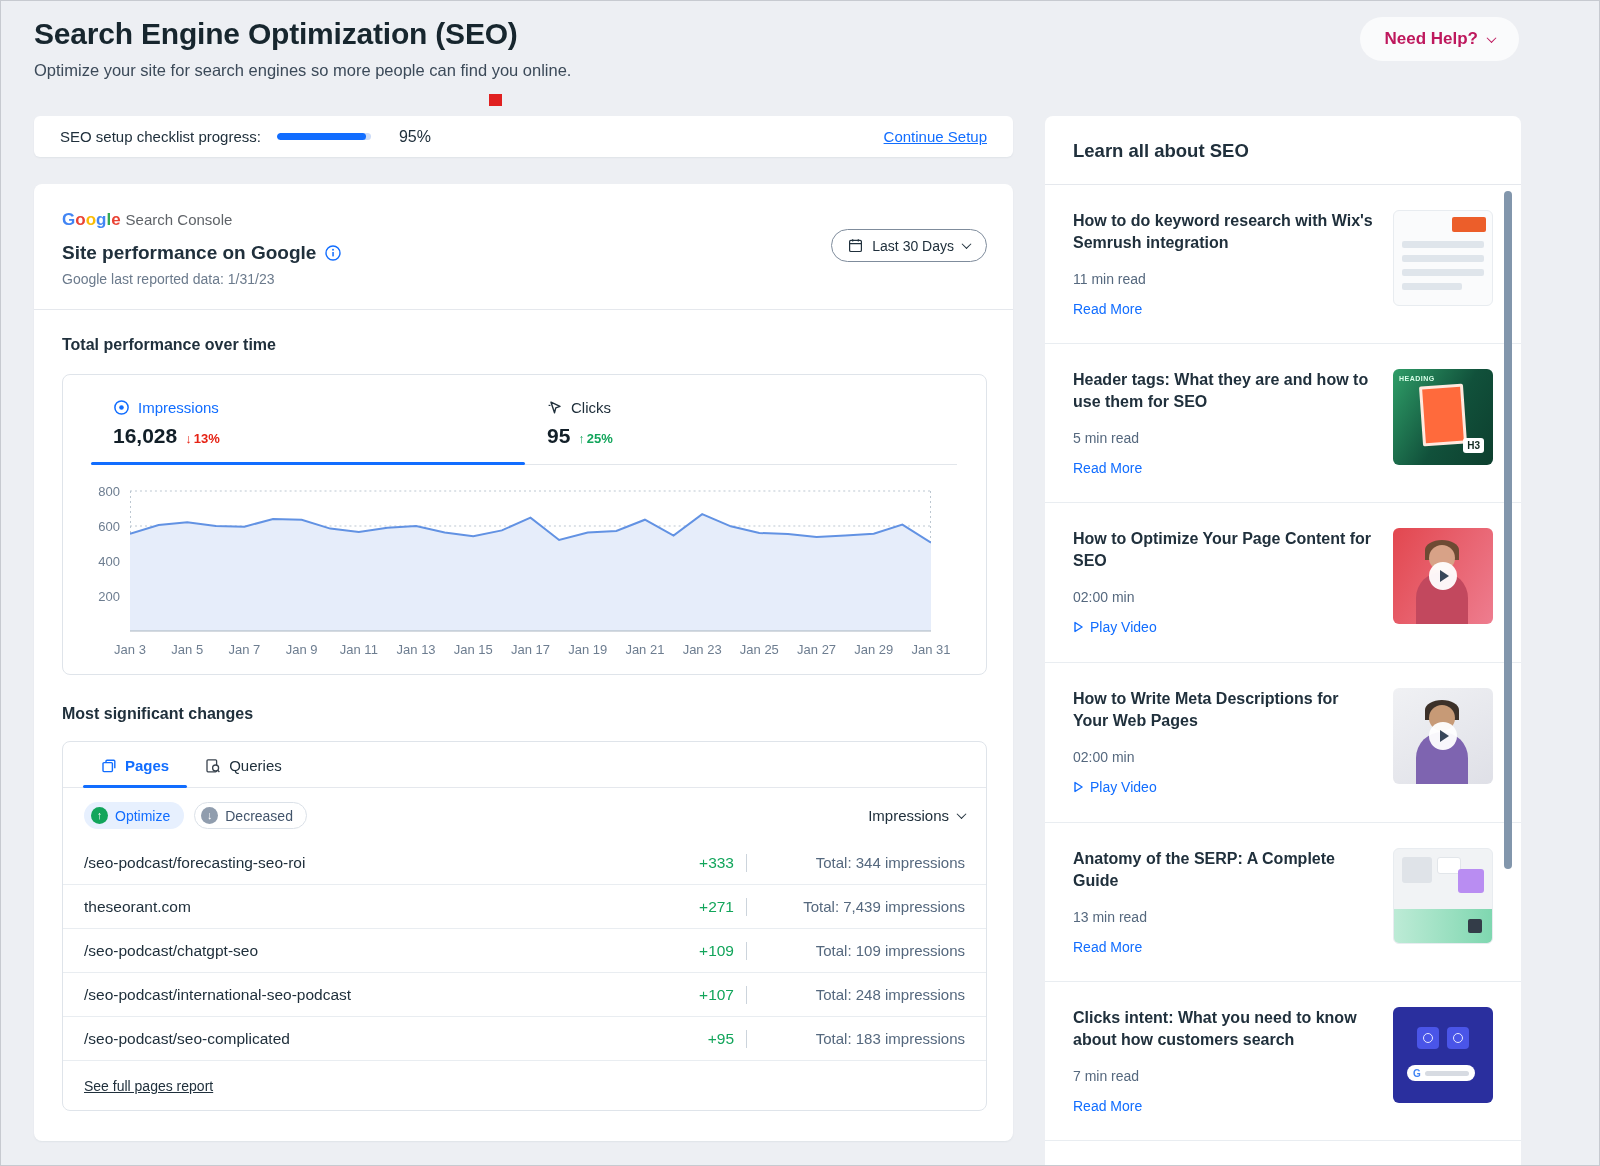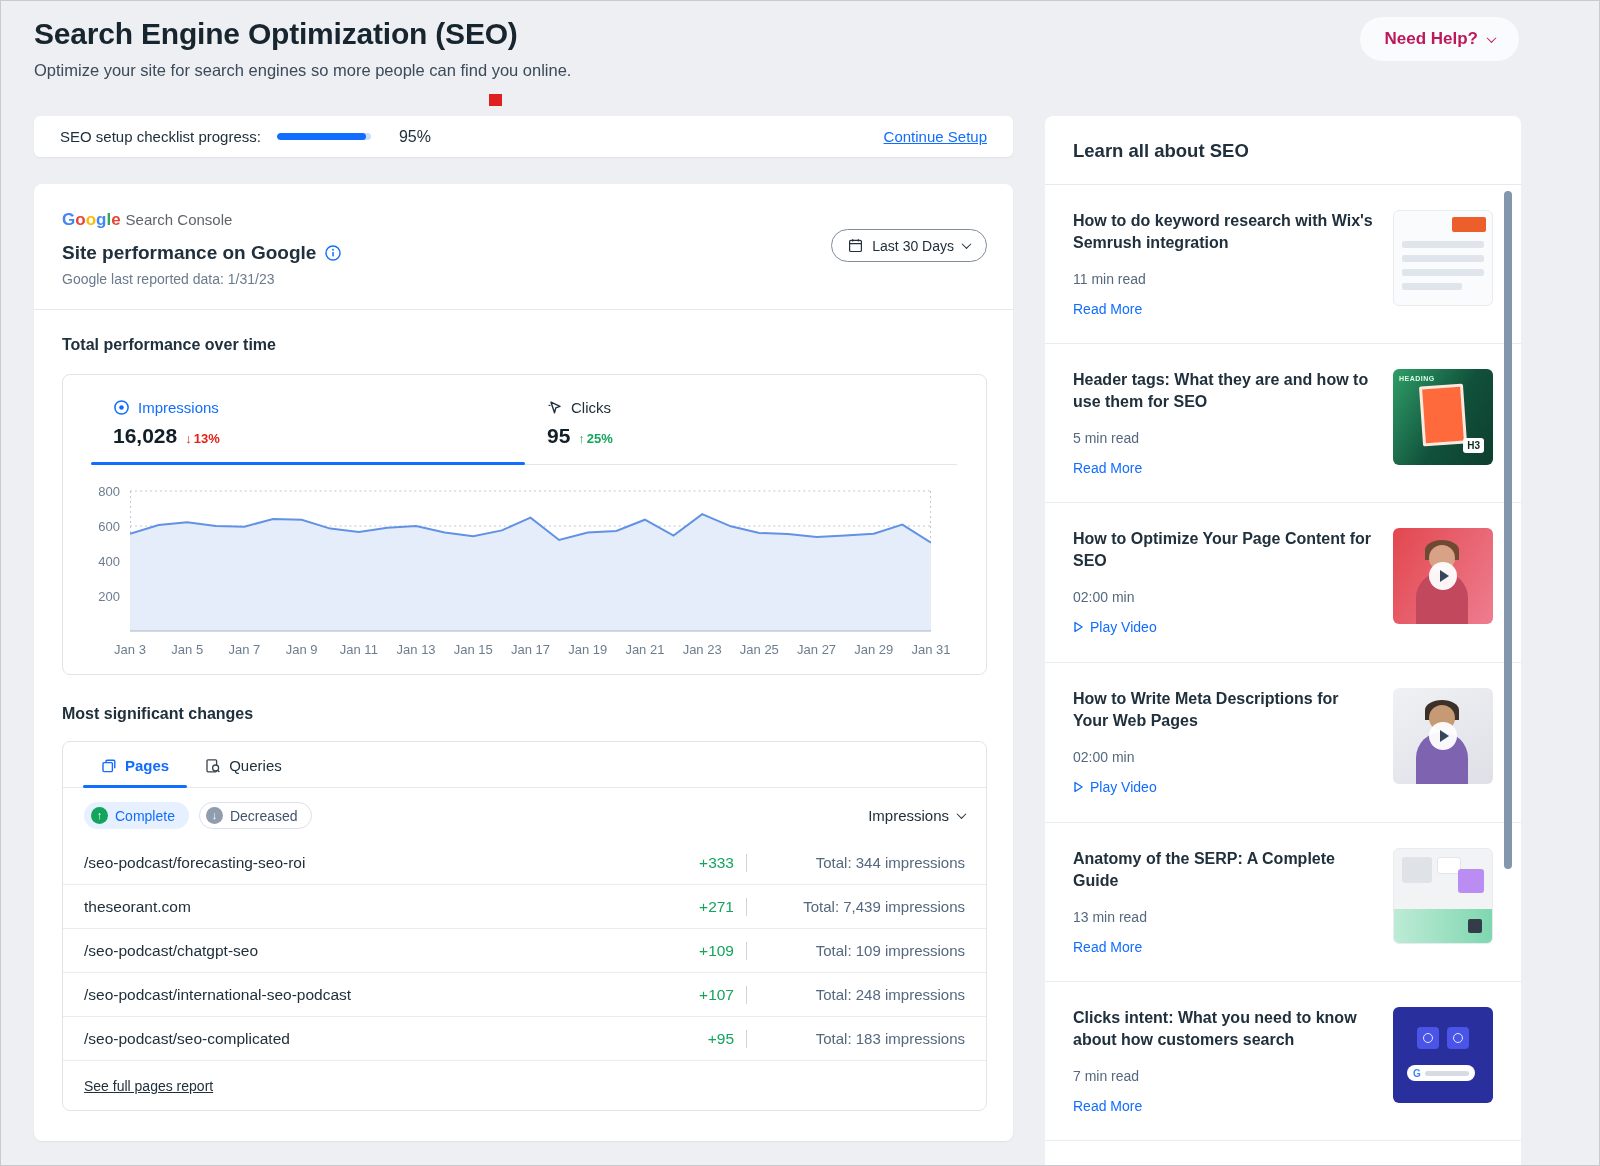--- a/index.html
+++ b/index.html
@@ -330,21 +330,21 @@
                 <line x1="12.7" y1="12.2" x2="14.4" y2="14" stroke="#39434e" stroke-width="1.3"></line>
               </svg>
           </span>
           <span>Queries</span>
         </button>
       </div>
 
       <div class="chips-row">
         <button class="chip active">
           <span class="chip-dot up">↑</span>
-          <span>Complete</span>
+          <span>Optimize</span>
         </button>
         <button class="chip inactive">
           <span class="chip-dot down">↓</span>
           <span>Decreased</span>
         </button>
         <button class="sort-dd">
           <span>Impressions</span>
           <span class="chev"></span>
         </button>
       </div>

